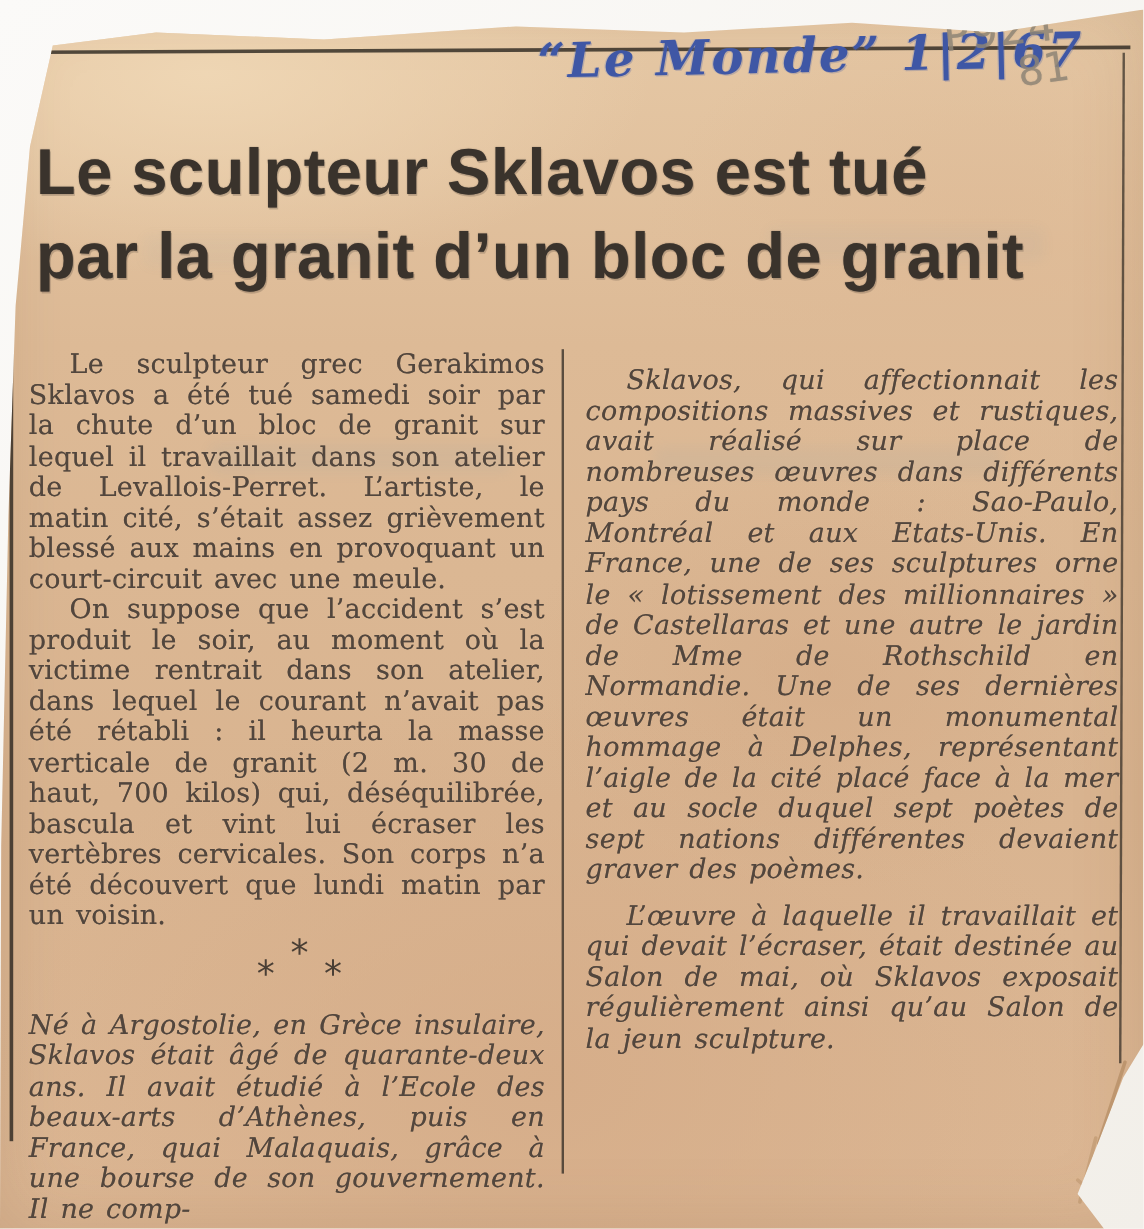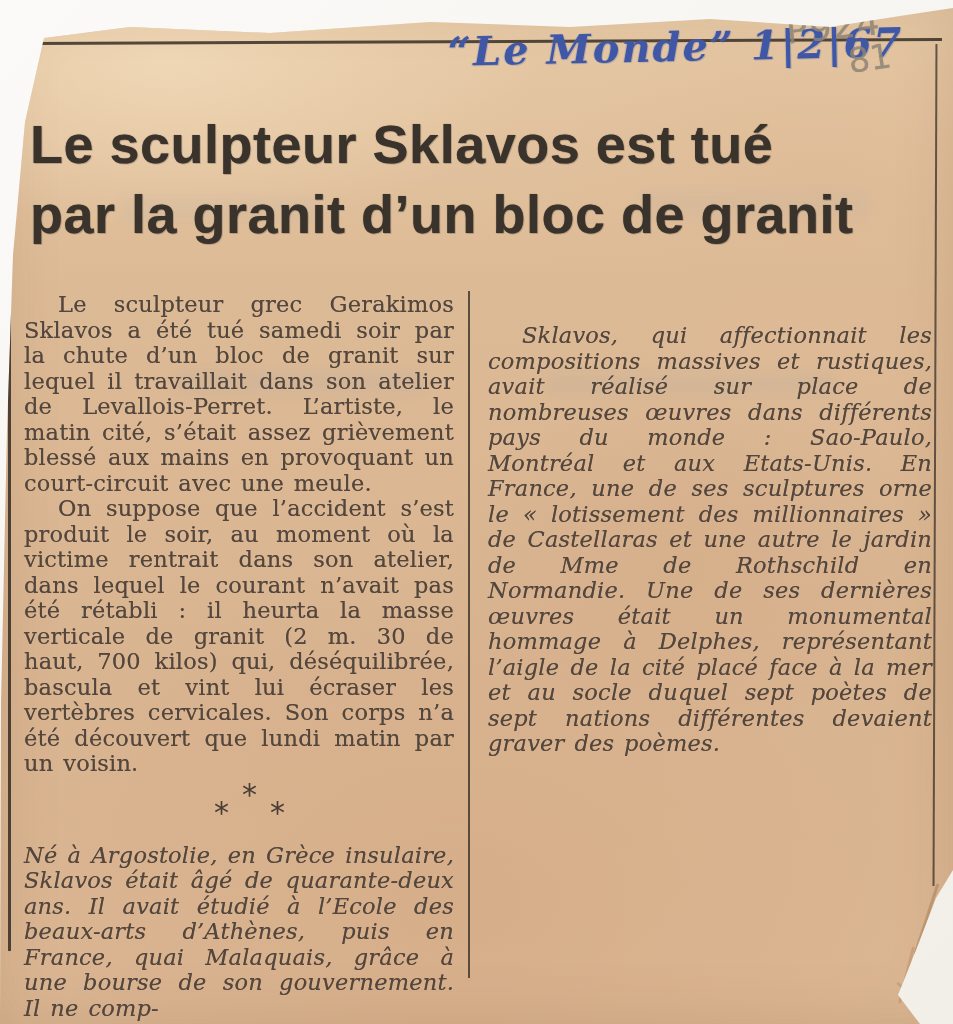--- a/index.html
+++ b/index.html
@@ -82,21 +82,21 @@
   .col-right { width: 444px; }
   .col p {
     margin: 0;
     text-align: justify;
     text-indent: 34px;
     letter-spacing: .2px;
     word-spacing: 2.5px;
     text-shadow: 0 0 .5px rgba(82,70,61,.6);
   }
   .col p.cont { text-indent: 0; }
-  .col p.gap-above { margin-top: 31px; }
+  .col p.gap-above { margin-top: 13px; }
   .ital { font-style: italic; }
 
   .stars {
     position: relative; height: 40px; margin: 10px 0 16px;
     color: #4a3f35; font-family: "DejaVu Sans", sans-serif;
   }
   .stars .star { position: absolute; font-size: 30px; line-height: 20px; }
   .star-1 { left: 218px; top: -2px; }
   .star-2 { left: 190px; top: 16px; }
   .star-3 { left: 246px; top: 16px; }
@@ -148,20 +148,21 @@
         <div class="stars">
           <span class="star star-1">*</span>
           <span class="star star-2">*</span>
           <span class="star star-3">*</span>
         </div>
         <p class="ital cont">Né à Argostolie, en Grèce insulaire, Sklavos était âgé de quarante-deux ans. Il avait étudié à l’Ecole des beaux-arts d’Athènes, puis en France, quai Malaquais, grâce à une bourse de son gouvernement. Il ne comp-</p>
       </div>
 
       <div class="col col-right">
         <p class="ital gap-above">Sklavos, qui affectionnait les compositions massives et rustiques, avait réalisé sur place de nombreuses œuvres dans différents pays du monde : Sao-Paulo, Montréal et aux Etats-Unis. En France, une de ses sculptures orne le « lotissement des millionnaires » de Castellaras et une autre le jardin de Mme de Rothschild en Normandie. Une de ses dernières œuvres était un monumental hommage à Delphes, représentant l’aigle de la cité placé face à la mer et au socle duquel sept poètes de sept nations différentes devaient graver des poèmes.</p>
+        <p class="ital gap-above">L’œuvre à laquelle il travaillait et qui devait l’écraser, était destinée au Salon de mai, où Sklavos exposait régulièrement ainsi qu’au Salon de la jeun sculpture.</p>
       </div>
     </div>
 
     <div class="tear-accent tear-1"></div>
     <div class="tear-accent tear-2"></div>
     <div class="tear-accent tear-3"></div>
 
   </div>
 </div>
 

